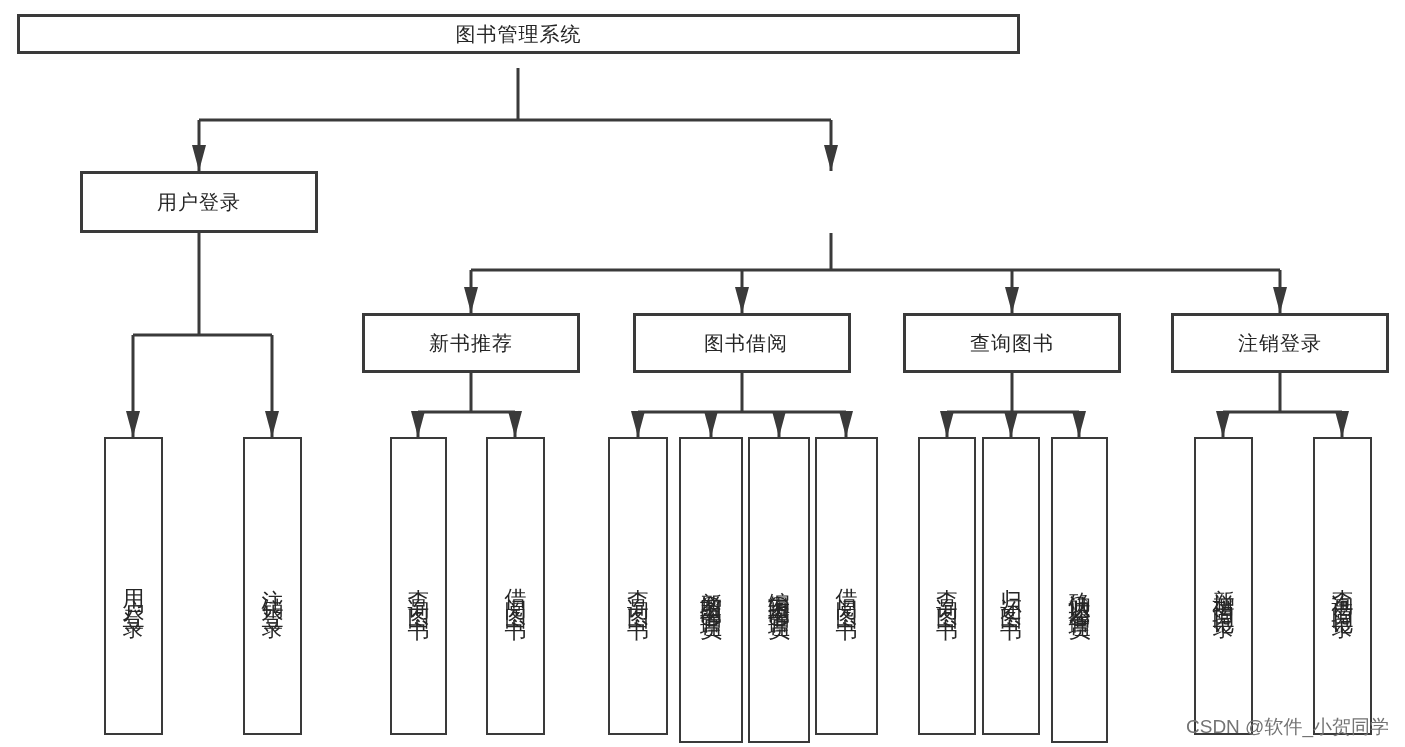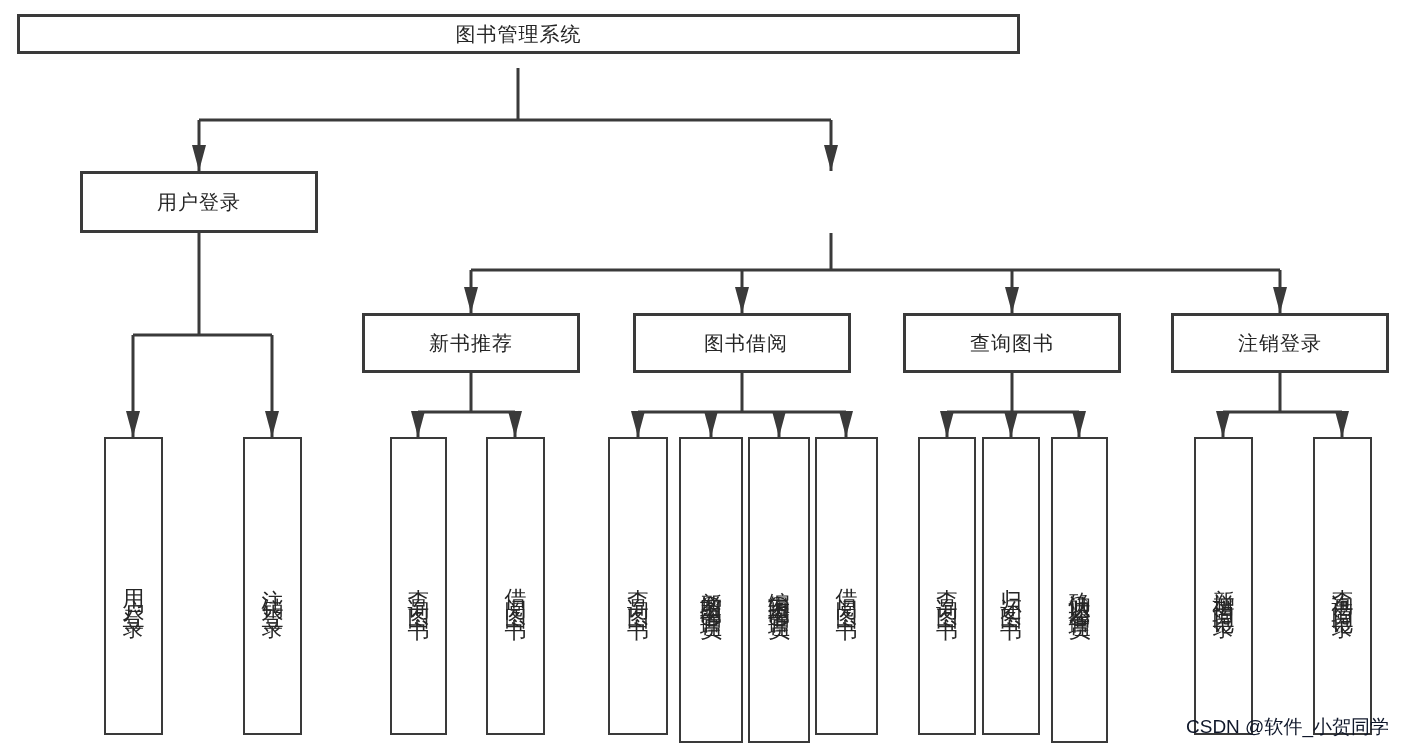--- a/index.html
+++ b/index.html
@@ -53,21 +53,21 @@
   .vnode span { letter-spacing: 10px; margin-top: 10px; }
   .vnode.long span { letter-spacing: 6px; margin-top: 6px; }
   .vnode.admin { height: 306px; }
   .vnode.admin span { letter-spacing: 4px; margin-top: 4px; }
   .watermark {
     position: absolute;
     left: 1186px;
     top: 714px;
     z-index: 3;
     font-size: 19px;
-    color: #0f172a;
+    color: #737373;
     white-space: nowrap;
   }
 </style>
 </head>
 <body>
 
 <div class="stage">
 
   <svg class="wires" width="1405" height="747" viewBox="0 0 1405 747" aria-hidden="true">
     <path fill="none" stroke="#3a3a3a" stroke-width="3" d="M518 68 V120 M199 120 H831 M199 120 V171 M831 120 V171

